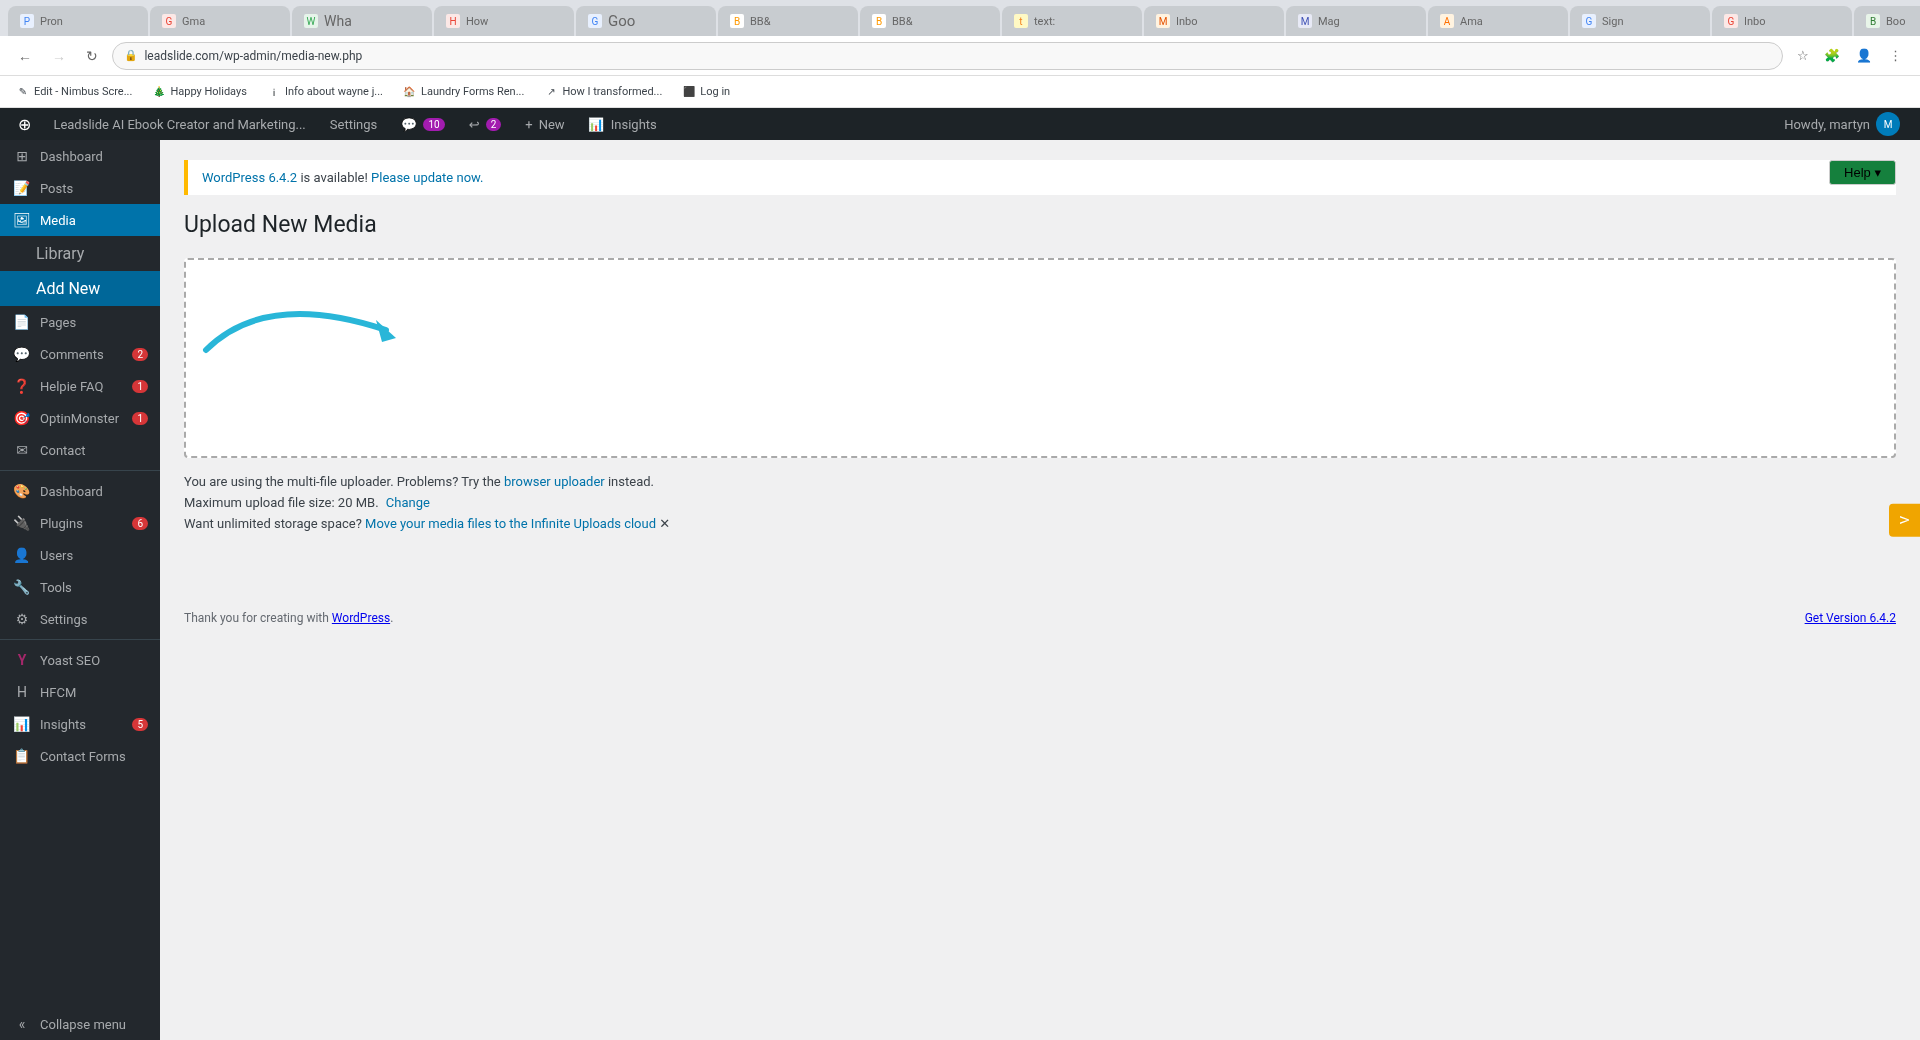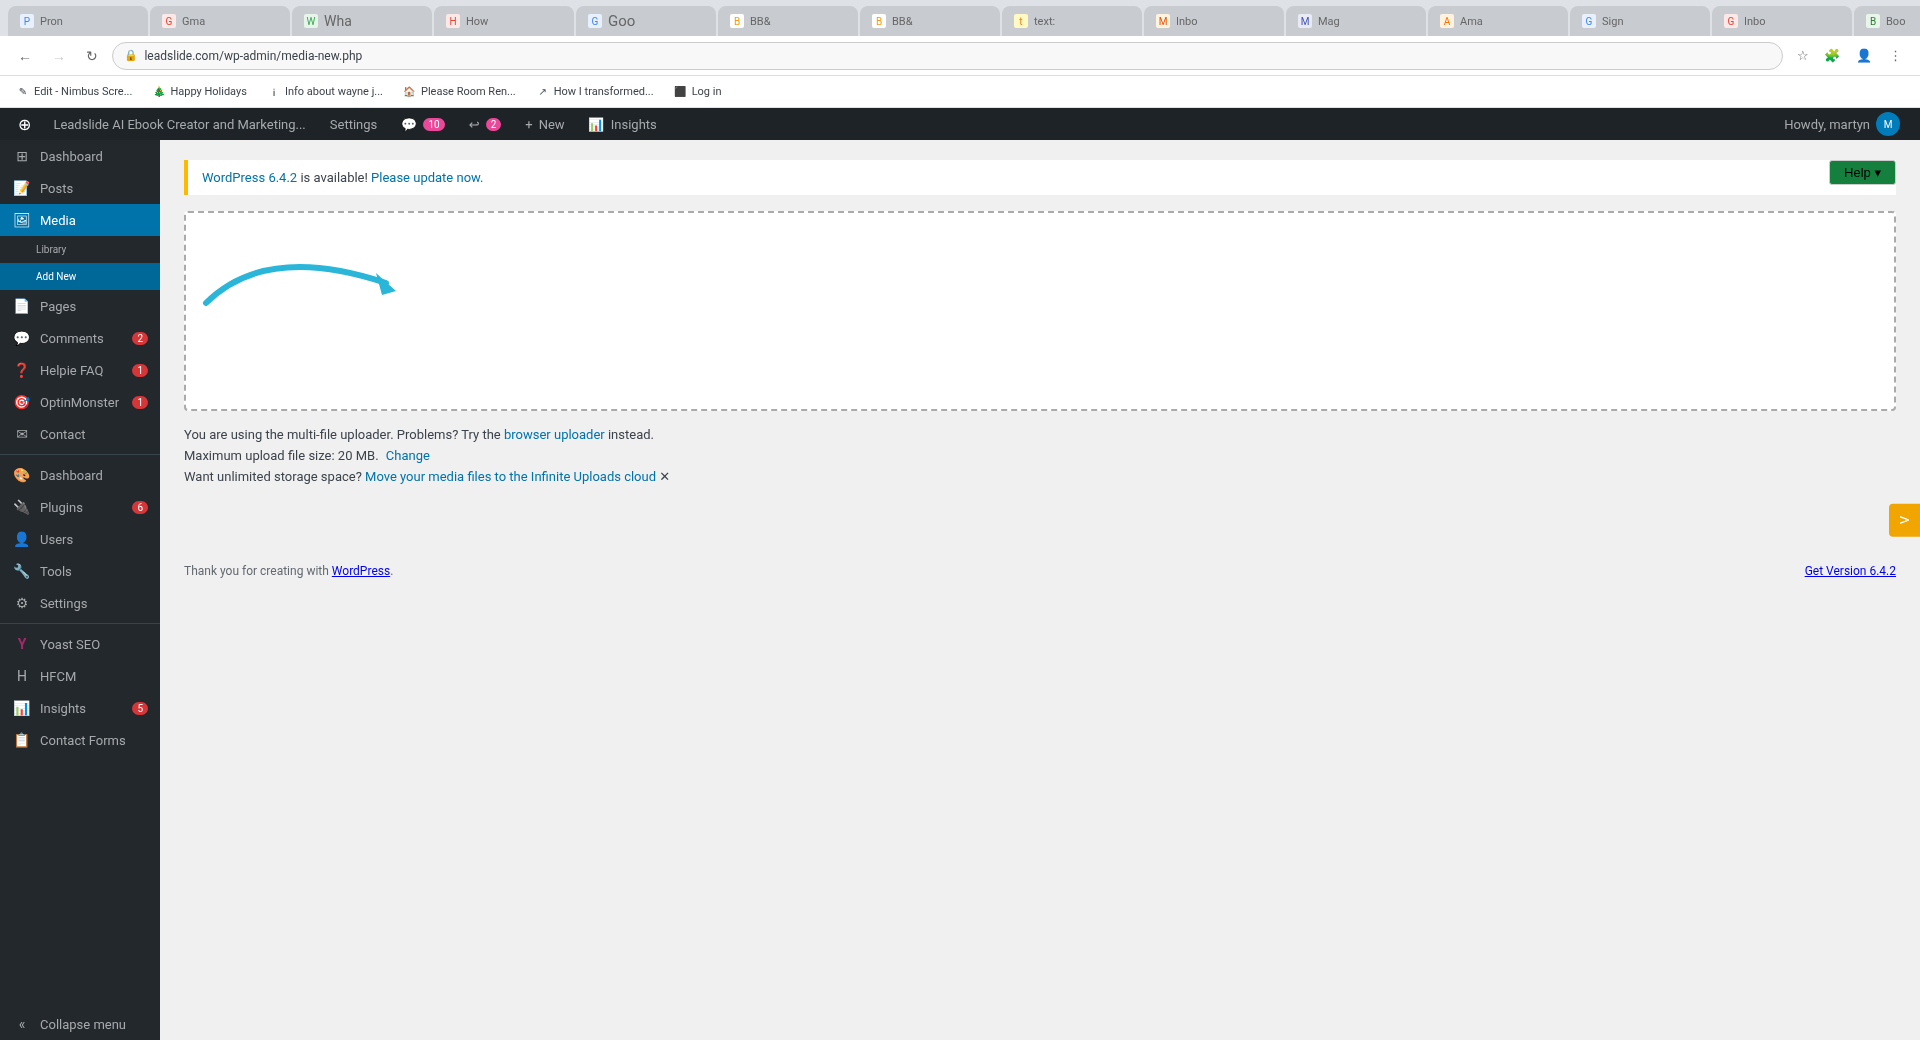--- a/index.html
+++ b/index.html
@@ -21,35 +21,35 @@
     .browser-action-btn { background: transparent; border: none; cursor: pointer; color: #666; font-size: 13px; padding: 4px 6px; }
 
     
     .bookmarks-bar { background: #fff; height: 32px; display: flex; align-items: center; padding: 0 8px; gap: 4px; border-bottom: 1px solid #e0e0e0; overflow: hidden; }
     .bookmark-item { display: flex; align-items: center; gap: 4px; padding: 2px 8px; border-radius: 4px; font-size: 11px; color: #3c434a; cursor: pointer; white-space: nowrap; }
     .bookmark-favicon { width: 14px; height: 14px; font-size: 10px; display: flex; align-items: center; justify-content: center; }
 
     
     .wp-admin-bar { background: #1d2327; height: 32px; display: flex; align-items: center; padding: 0 8px; gap: 0; color: #a7aaad; font-size: 13px; }
     .wp-admin-bar-item { padding: 0 12px; height: 32px; display: flex; align-items: center; gap: 6px; cursor: pointer; color: #a7aaad; white-space: nowrap; }
-    .wp-admin-bar-item .badge { background: #ec4899; color: #fff; border-radius: 10px; padding: 1px 5px; font-size: 10px; }
+    .wp-admin-bar-item .badge { background: #a21caf; color: #fff; border-radius: 10px; padding: 1px 5px; font-size: 10px; }
     .wp-admin-bar-right { margin-left: auto; display: flex; align-items: flex-end; }
     .wp-logo { background: #0073aa; padding: 0 12px; height: 32px; display: flex; align-items: center; color: #fff; font-size: 20px; cursor: pointer; }
 
     
     .wp-wrapper { display: flex; min-height: calc(1040px - 36px - 40px - 32px - 32px); }
 
     
     .wp-sidebar { width: 160px; background: #23282d; color: #a7aaad; flex-shrink: 0; display: flex; flex-direction: column; }
     .sidebar-item { display: flex; align-items: center; gap: 8px; padding: 8px 12px; cursor: pointer; font-size: 13px; color: #a7aaad; white-space: nowrap; position: relative; }
     .sidebar-item.active { background: #0073aa; color: #fff; }
     .sidebar-item .icon { width: 20px; text-align: center; font-size: 14px; flex-shrink: 0; }
     .sidebar-item .badge { background: #d63638; color: #fff; border-radius: 10px; padding: 1px 5px; font-size: 10px; margin-left: auto; }
     .sidebar-separator { height: 1px; background: #37444c; margin: 4px 0; }
-    .sidebar-sub { padding-left: 36px; font-size: 10px; color: #a7aaad; }
+    .sidebar-sub { padding-left: 36px; font-size: 16px; color: #a7aaad; }
     .sidebar-sub.active-sub { color: #fff; }
 
     
     .wp-main { flex: 1; background: #f0f0f1; padding: 20px 24px; overflow-y: auto; }
     
     .notice-bar { background: #fff; border-left: 4px solid #ffb900; padding: 10px 14px; margin-bottom: 16px; font-size: 13px; }
     .notice-bar a { color: #0073aa; text-decoration: none; }
 
     .page-title { font-size: 23px; font-weight: 400; color: #1d2327; margin-bottom: 20px; }
 
@@ -161,21 +161,21 @@
     <div class="bookmark-item">
       <span class="bookmark-favicon">🎄</span>
       <span>Happy Holidays</span>
     </div>
     <div class="bookmark-item">
       <span class="bookmark-favicon" style="color:#1d2327;">ℹ</span>
       <span>Info about wayne j...</span>
     </div>
     <div class="bookmark-item">
       <span class="bookmark-favicon">🏠</span>
-      <span>Please Room Ren...</span>
+      <span>Laundry Forms Ren...</span>
     </div>
     <div class="bookmark-item">
       <span class="bookmark-favicon">↗</span>
       <span>How I transformed...</span>
     </div>
     <div class="bookmark-item">
       <span class="bookmark-favicon">⬛</span>
       <span>Log in</span>
     </div>
   </div>
@@ -309,20 +309,21 @@
     <div style="position:absolute;right:24px;top:calc(36px+40px+32px+32px+20px);z-index:10;">
       <button style="background:#15803d;border:1px solid #ccc;padding:4px 14px;cursor:pointer;font-size:13px;border-radius:3px;">
         <span>Help</span> ▾
       </button>
     </div>
 
     <div class="notice-bar">
       <a href="#"><span>WordPress 6.4.2</span></a><span> is available! </span><a href="#"><span>Please update now.</span></a>
     </div>
 
+    <h1 class="page-title">Upload New Media</h1>
 
     <div class="upload-container">
       <div class="upload-area" style="position:relative;overflow:visible;">
 
         <svg style="position:absolute;top:10px;left:0px;width:290px;height:100px;pointer-events:none;" viewBox="0 0 290 100">
           <path d="M 20 80 Q 80 20 200 60" stroke="#29b6d8" stroke-width="6" fill="none" stroke-linecap="round"></path>
           <polygon points="190,50 210,68 196,72" fill="#29b6d8"></polygon>
         </svg>
 
       </div>

